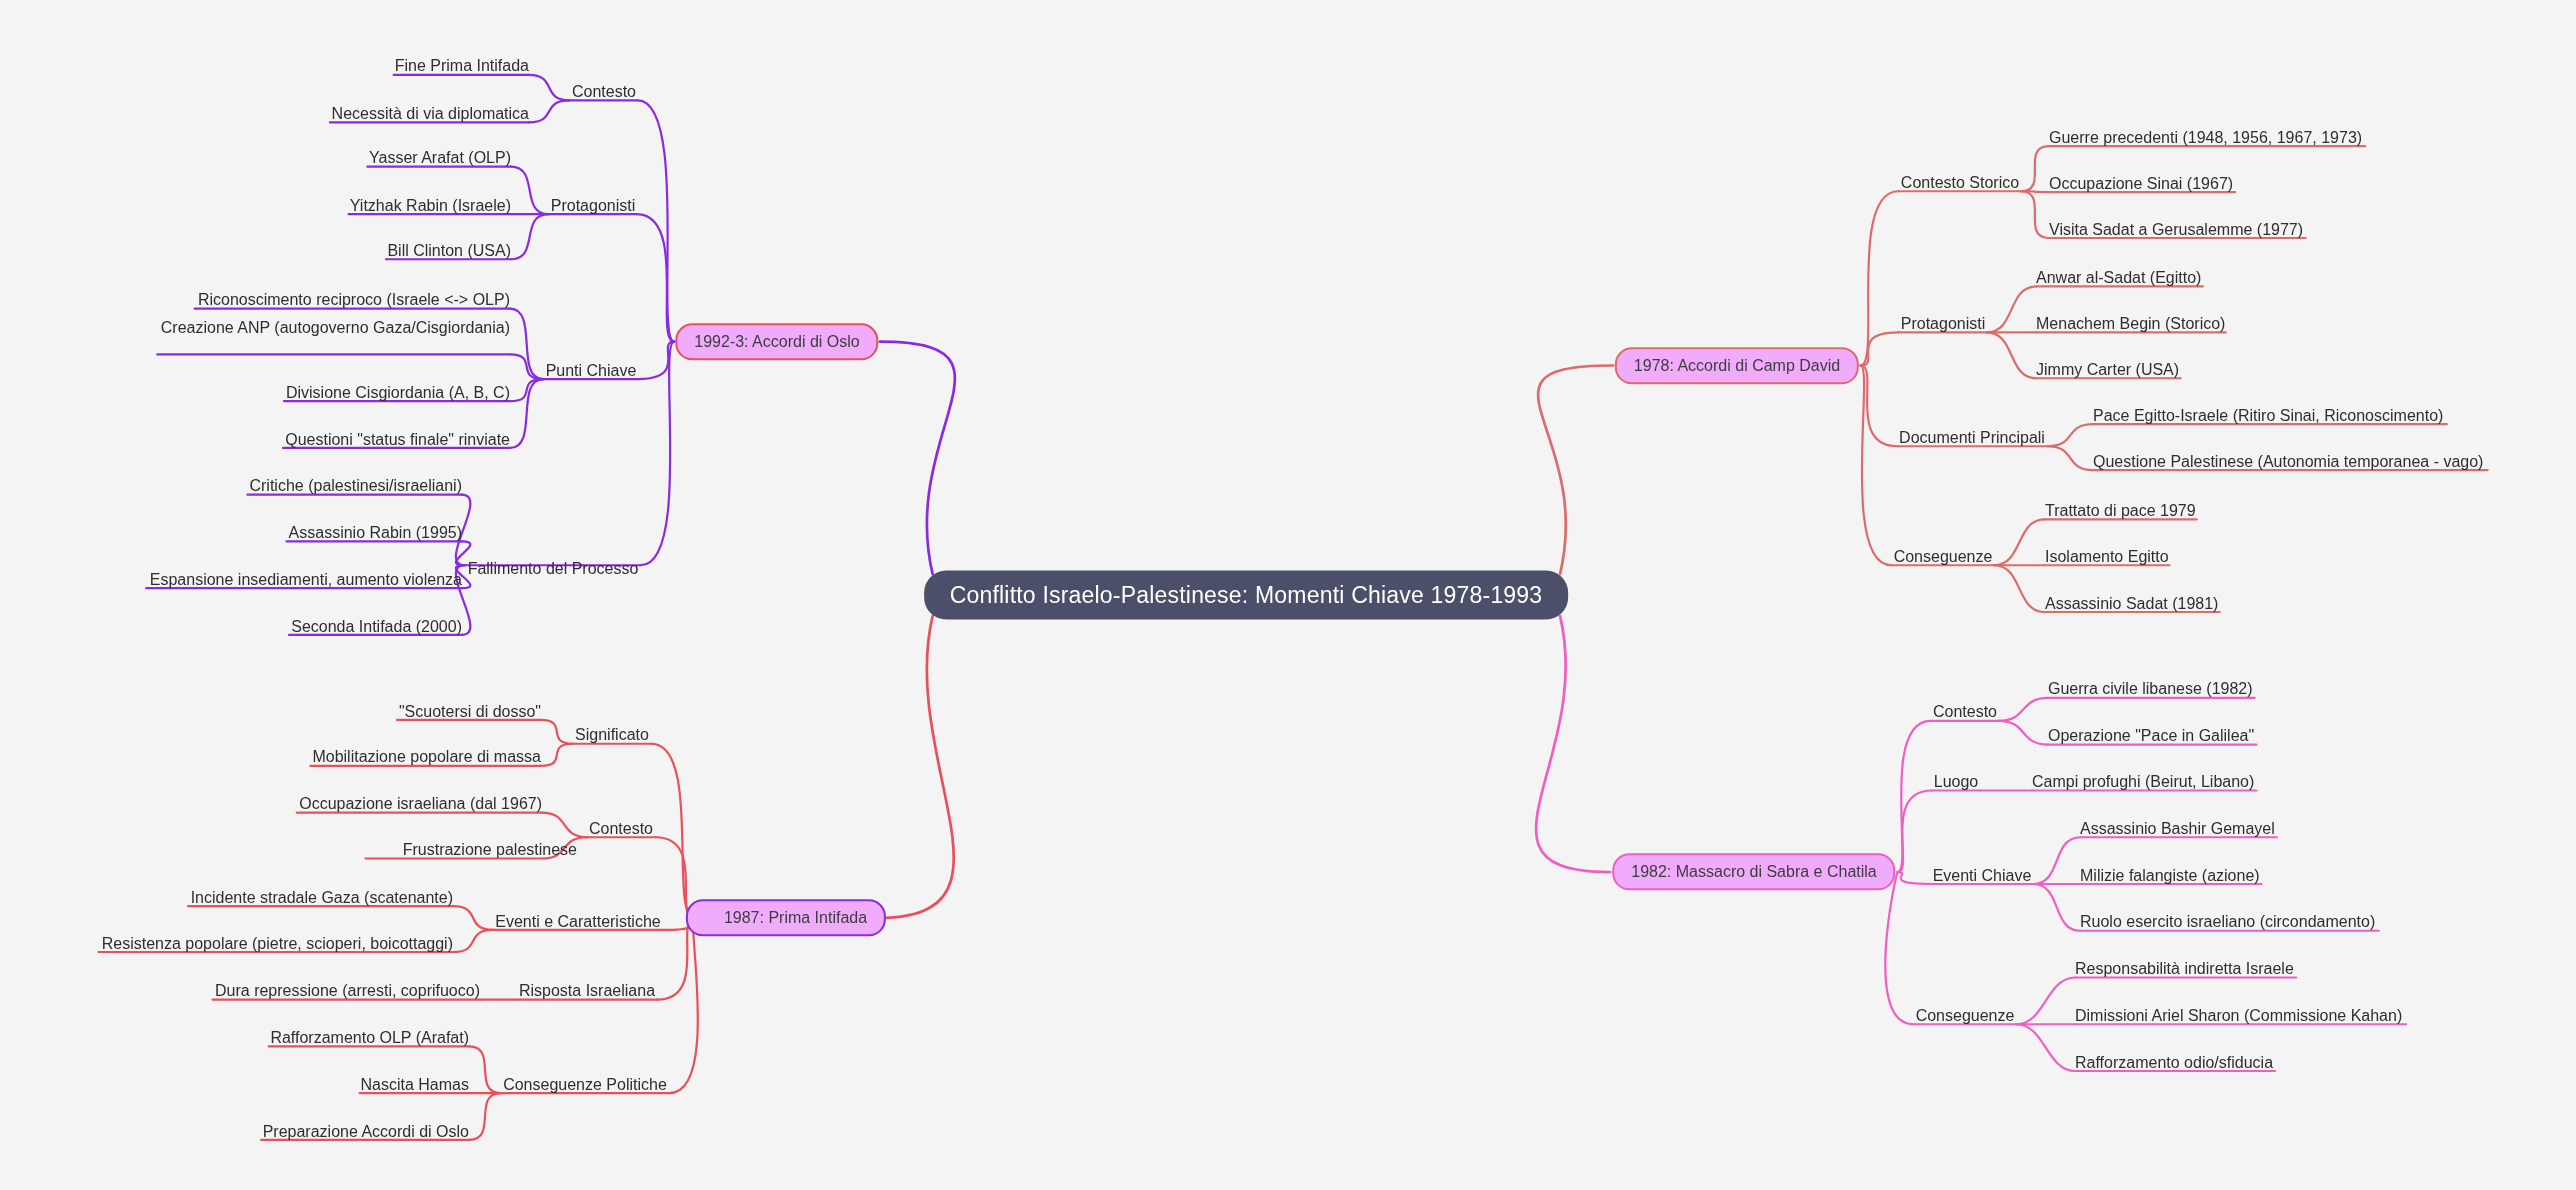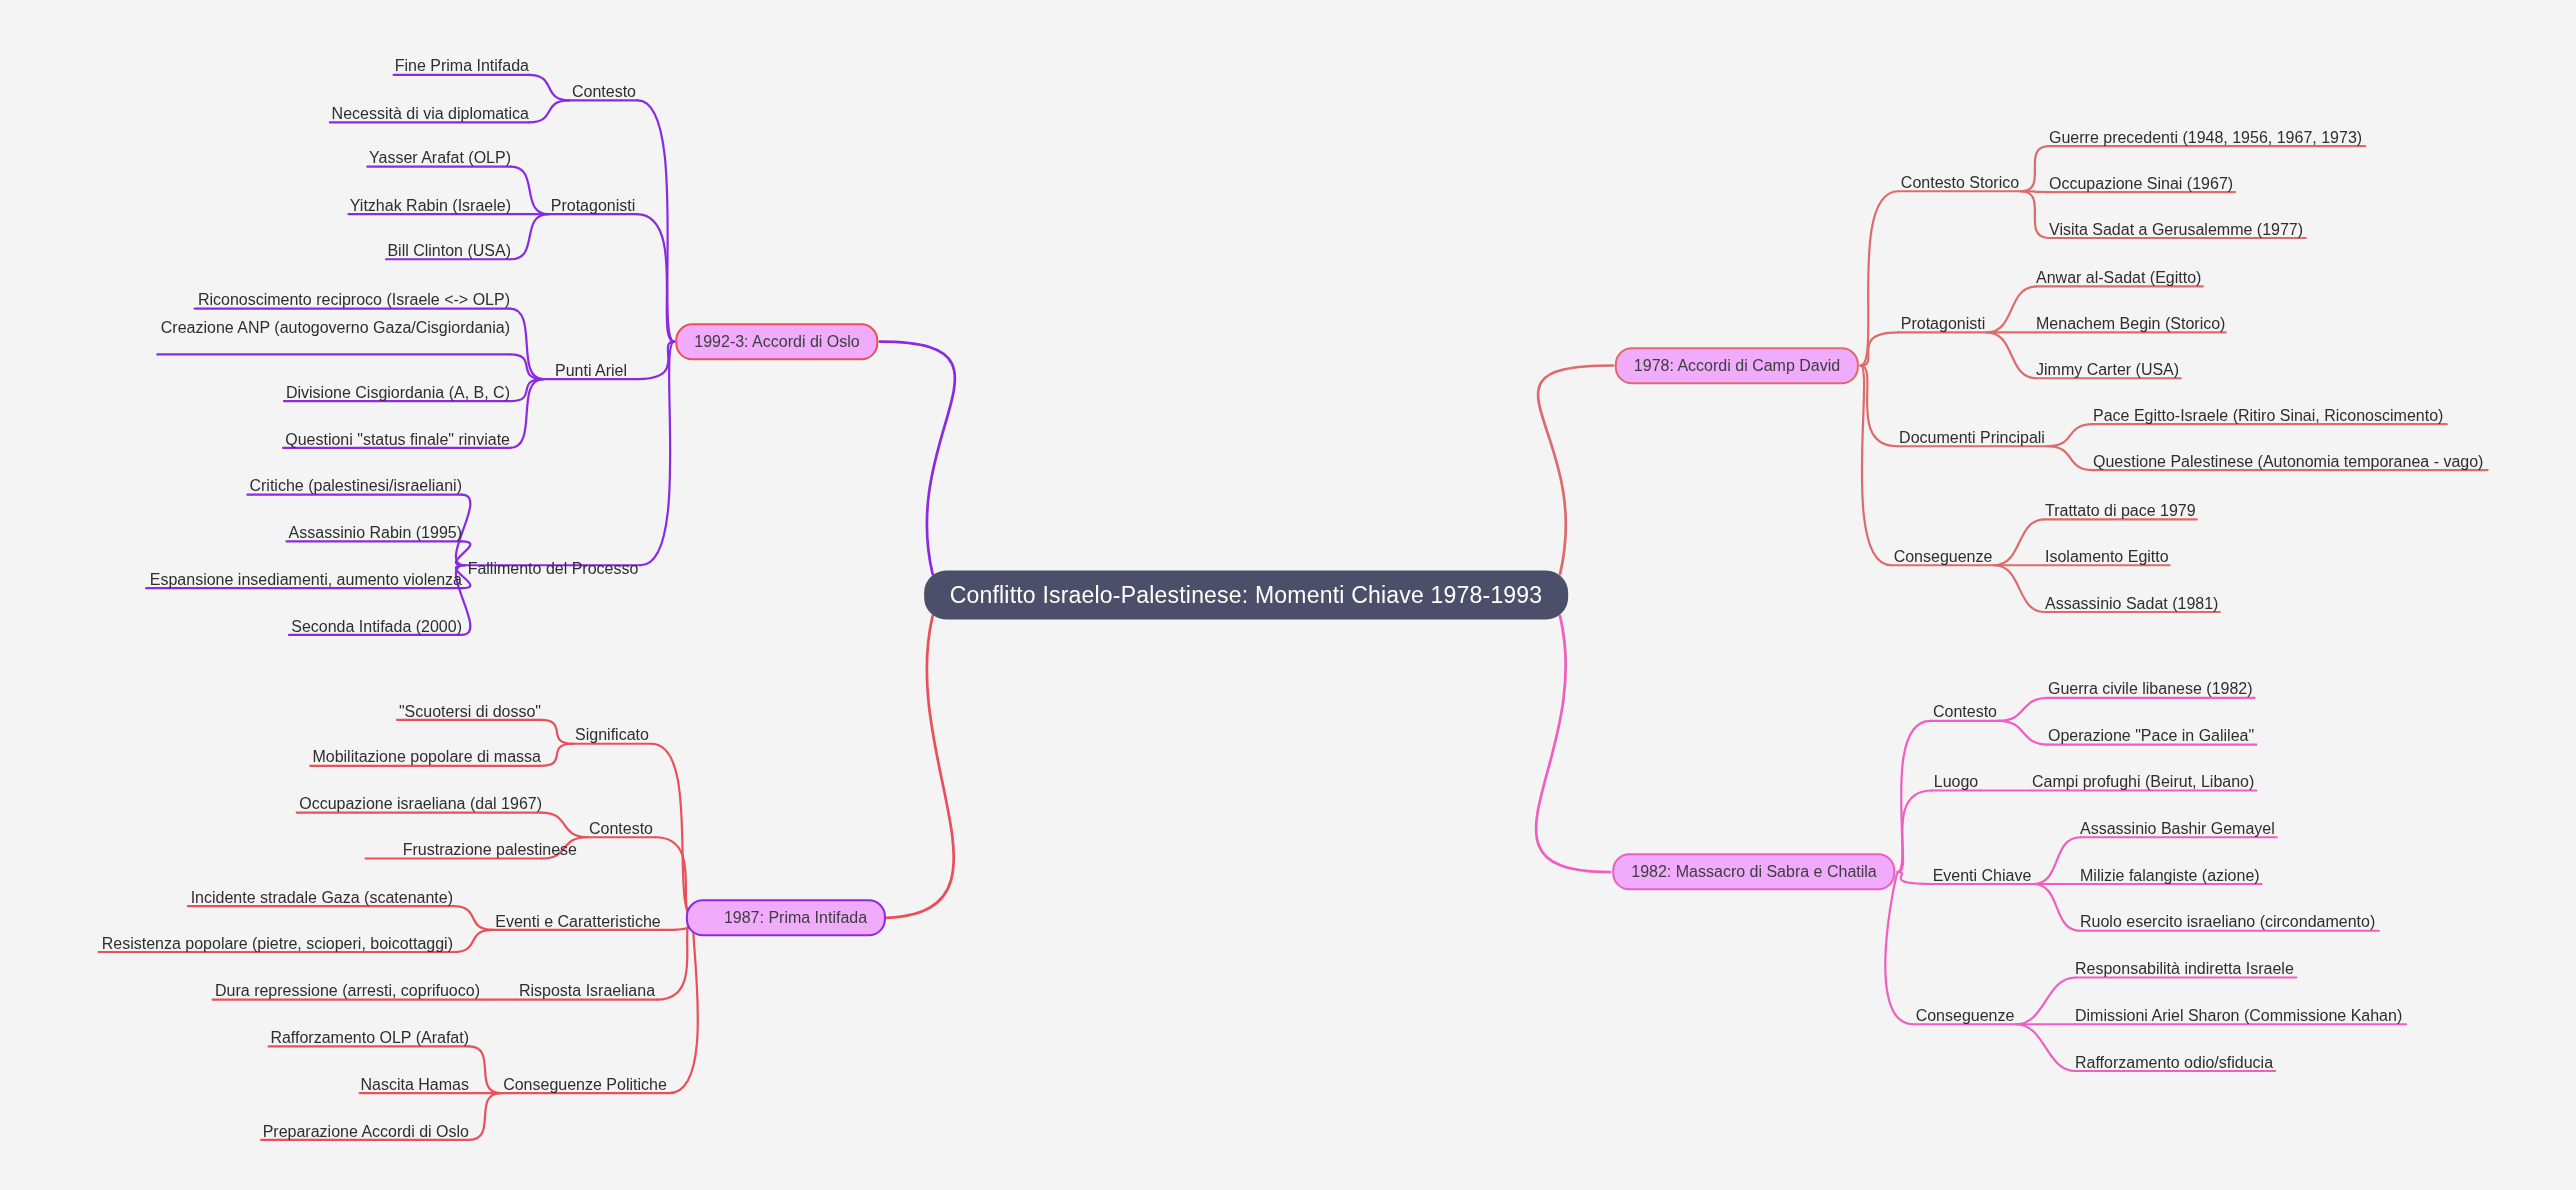--- a/index.html
+++ b/index.html
@@ -184,21 +184,21 @@
   <div id="nodes">
       <div class="node root" style="left: 1246px; top: 595px;">Conflitto Israelo-Palestinese: Momenti Chiave 1978-1993</div>
       <div class="node l1" style="left: 777px; top: 342px; border-color: rgb(232, 80, 91);">1992-3: Accordi di Oslo</div>
       <div class="node l2" style="left: 604px; top: 92px;">Contesto</div>
       <div class="node l3 left" style="left: 529px; top: 66px;">Fine Prima Intifada</div>
       <div class="node l3 left" style="left: 529px; top: 114px;">Necessità di via diplomatica</div>
       <div class="node l2" style="left: 593px; top: 206px;">Protagonisti</div>
       <div class="node l3 left" style="left: 511px; top: 158px;">Yasser Arafat (OLP)</div>
       <div class="node l3 left" style="left: 511px; top: 206px;">Yitzhak Rabin (Israele)</div>
       <div class="node l3 left" style="left: 511px; top: 251px;">Bill Clinton (USA)</div>
-      <div class="node l2" style="left: 591px; top: 371px;">Punti Ariel</div>
+      <div class="node l2" style="left: 591px; top: 371px;">Punti Chiave</div>
       <div class="node l3 left" style="left: 510px; top: 300px;">Riconoscimento reciproco (Israele &lt;-&gt; OLP)</div>
       <div class="node l3 left" style="left: 510px; top: 328px;">Creazione ANP (autogoverno Gaza/Cisgiordania)</div>
       <div class="node l3 left" style="left: 510px; top: 393px;">Divisione Cisgiordania (A, B, C)</div>
       <div class="node l3 left" style="left: 510px; top: 440px;">Questioni "status finale" rinviate</div>
       <div class="node l2" style="left: 553px; top: 557px; margin-top: 12px;">Fallimento del Processo</div>
       <div class="node l3 left" style="left: 462px; top: 486px;">Critiche (palestinesi/israeliani)</div>
       <div class="node l3 left" style="left: 462px; top: 533px;">Assassinio Rabin (1995)</div>
       <div class="node l3 left" style="left: 462px; top: 580px;">Espansione insediamenti, aumento violenza</div>
       <div class="node l3 left" style="left: 462px; top: 627px;">Seconda Intifada (2000)</div>
       <div class="node l1" style="left: 1737px; top: 366px; border-color: rgb(221, 107, 107);">1978: Accordi di Camp David</div>

